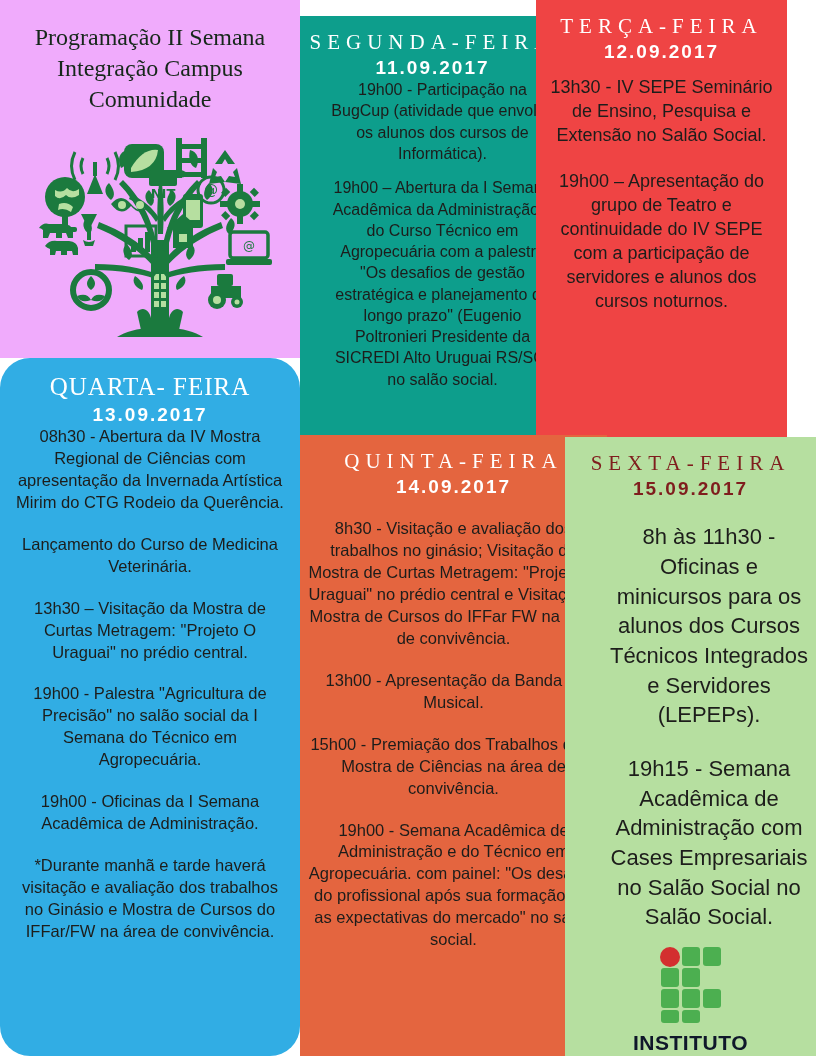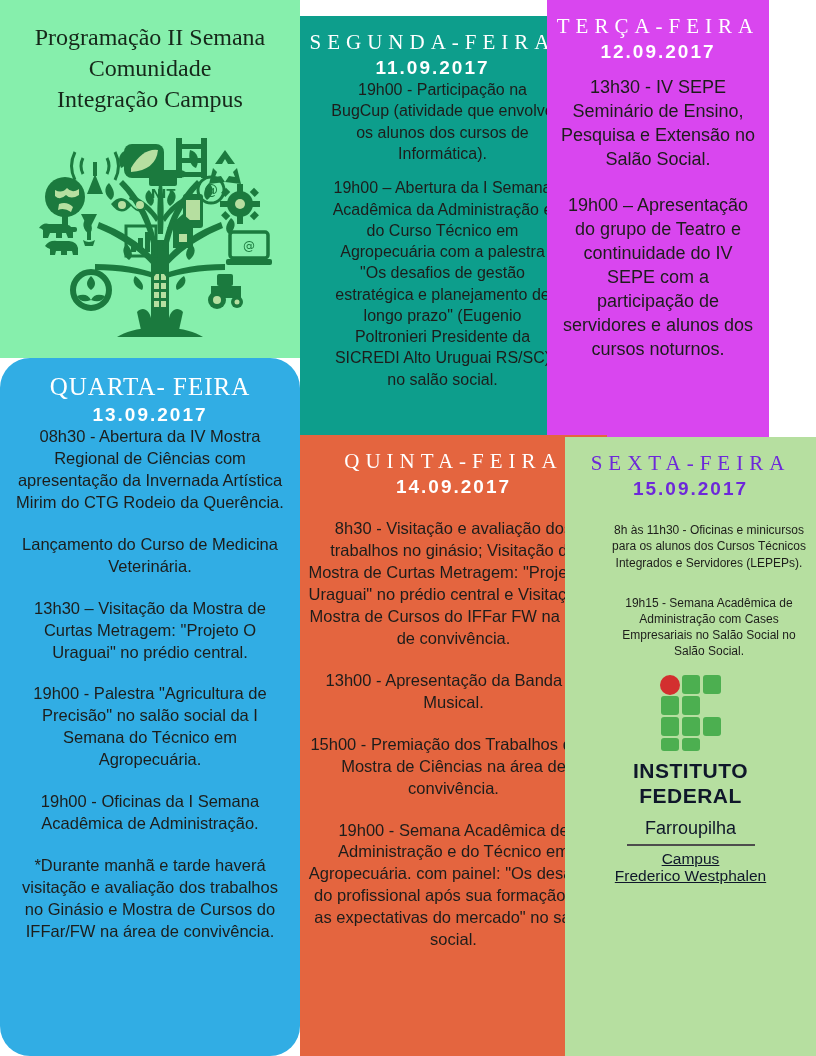--- a/index.html
+++ b/index.html
@@ -9,23 +9,23 @@
     background:#ffffff;
     overflow:hidden;
   }
   .poster {
     position:relative;
     width:816px; height:1056px;
   }
   
   .panel { position:absolute; overflow:hidden; }
 
-  #panel-title   { left:0;   top:0;   width:300px; height:358px;  background:#86efac; }
+  #panel-title   { left:0;   top:0;   width:300px; height:358px;  background:#f0abfc; }
   #panel-segunda { left:300px; top:16px; width:265px; height:435px;  background:#0d9e8c; }
-  #panel-terca   { left:547px; top:0; width:222px; height:437px;  background:#d946ef; }
+  #panel-terca   { left:536px; top:0; width:251px; height:437px;  background:#ef4444; }
   #panel-quarta  { left:0;   top:358px; width:300px; height:698px; background:#31ade4;border-radius:30px; }
   #panel-quinta  { left:300px; top:435px; width:307px; height:621px; background:#e4653f; }
   #panel-sexta   { left:565px; top:437px; width:251px; height:619px; background:#b6dfa0; }
 
   
   .poster-title {
     padding:22px 16px 0 16px;
     text-align:center;
     font-family:"Liberation Serif", serif;
     font-size:24px;
@@ -48,38 +48,38 @@
   }
   .day-name.serif-plain { letter-spacing:1px; font-size:25px; }
   .day-date {
     text-align:center;
     font-weight:bold;
     font-size:19px;
     letter-spacing:2px;
     margin-top:2px;
   }
   .light-head { color:#ffffff; }
-  .teal-head  { color:#6d28d9; }
+  .teal-head  { color:#7f1d1d; }
 
   
   .day-body {
     text-align:center;
     font-size:16.5px;
     line-height:1.33;
     color:#1d1d1b;
     padding:0 10px;
   }
   .day-body p { margin-top:13px; }
   .day-body p.tight { margin-top:0; }
 
   #panel-segunda .day-body { font-size:16px; padding:0 8px;margin-left:20px; }
   #panel-terca   .day-body { font-size:18px; padding:0 10px; line-height:1.33; }
   #panel-quarta  .day-body { font-size:16.5px; padding:0 12px; }
   #panel-quinta  .day-body { font-size:16.5px; padding:0 8px; }
-  #panel-sexta   .day-body { font-size:12px; padding:0 4px; line-height:1.35;margin-left:37px; }
+  #panel-sexta   .day-body { font-size:22px; padding:0 4px; line-height:1.35;margin-left:37px; }
 
   
   .logo-block {
     margin-top:14px;
     text-align:center;
     color:#0f172a;
   }
   .logo-mark { display:inline-block; }
   .logo-inst {
     font-weight:bold;
@@ -104,22 +104,22 @@
   }
 </style>
 </head>
 <body>
 
 <div class="poster">
 
   <div class="panel" id="panel-title">
     <div class="poster-title">
       <div>Programação II Semana</div>
+      <div>Integração Campus</div>
       <div>Comunidade</div>
-      <div>Integração Campus</div>
     </div>
     <div class="tree-wrap">
       <svg width="270" height="228" viewBox="0 0 270 228">
         <g fill="#1b7a3e">
 
           <path d="M128 206 C112 206 100 210 92 215 L178 215 C170 210 158 206 142 206 Z"></path>
           <path d="M126 118 L126 208 L144 208 L144 118 Z"></path>
           <path d="M126 196 C124 188 118 184 112 190 L116 208 L126 208 Z"></path>
           <path d="M144 196 C146 188 152 184 158 190 L154 208 L144 208 Z"></path>
 

